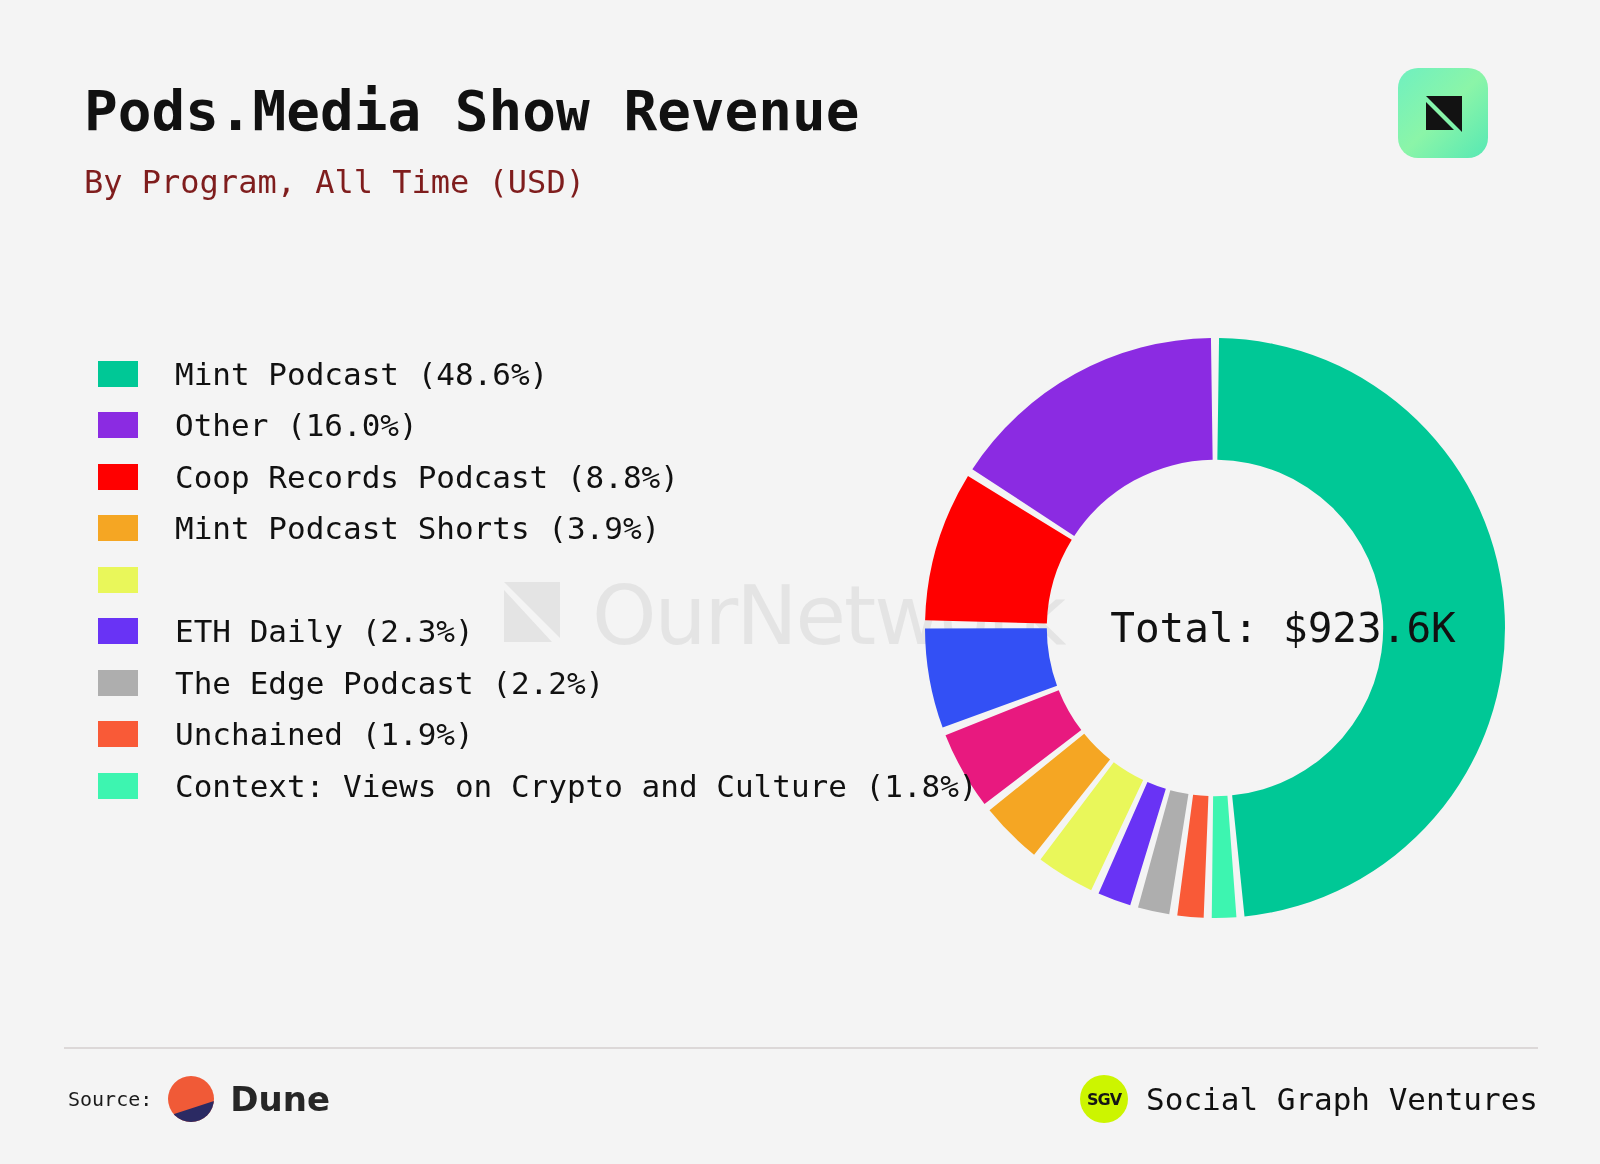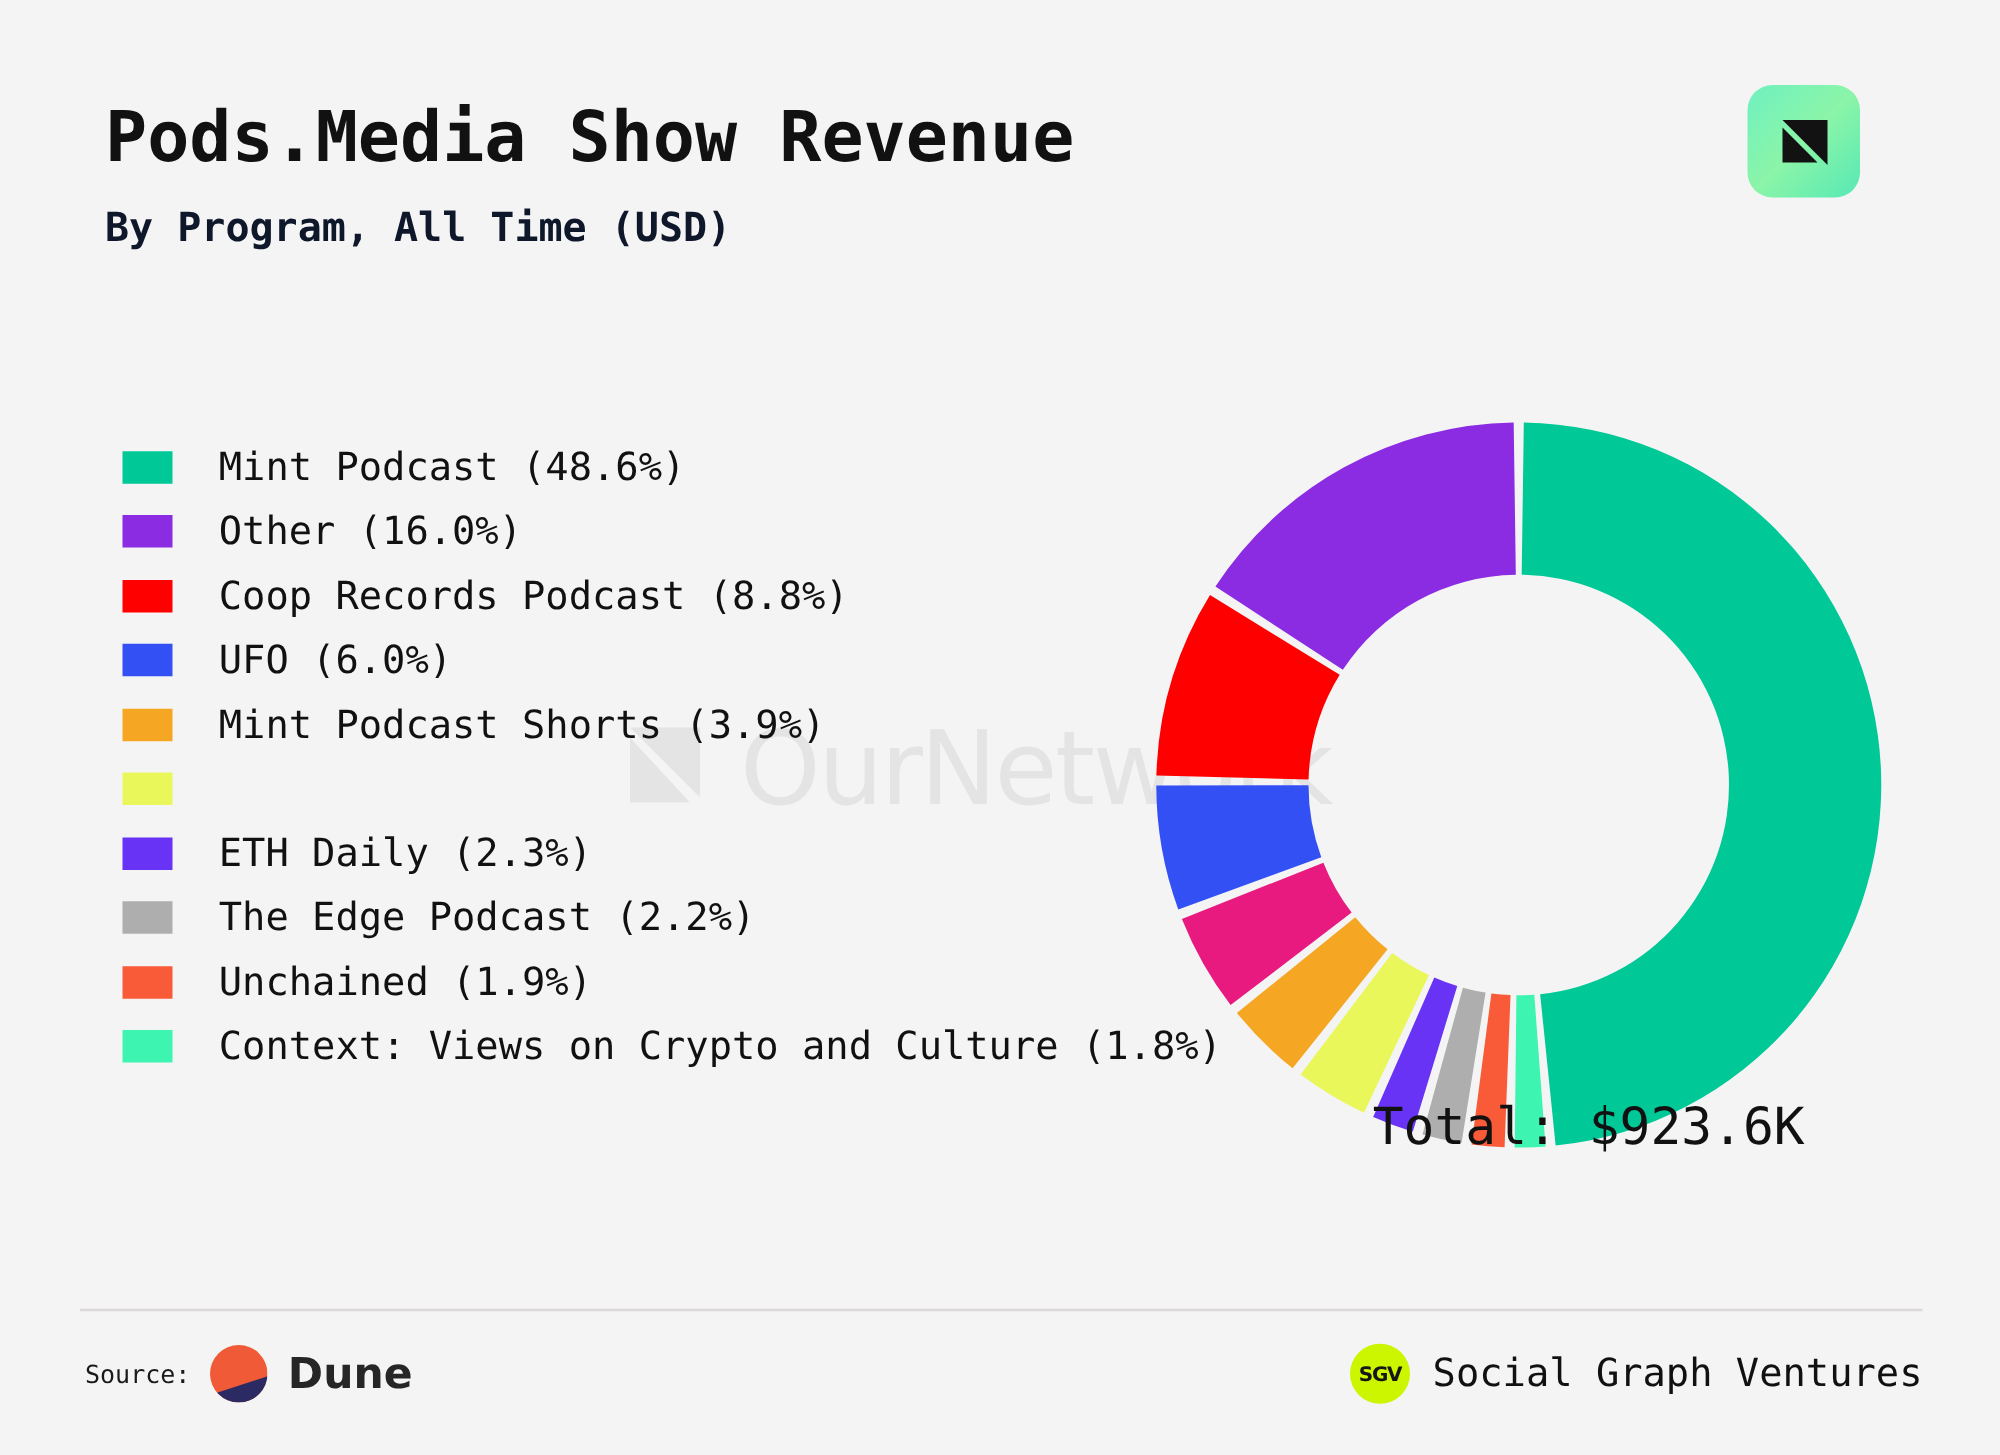--- a/index.html
+++ b/index.html
@@ -27,22 +27,22 @@
     font-size: 56px;
     font-weight: 700;
     color: #111111;
     letter-spacing: 0px;
     line-height: 1.05;
     white-space: nowrap;
   }
   #chart-subtitle {
     font-family: "DejaVu Sans Mono", monospace;
     font-size: 32px;
-    font-weight: 700;
-    color: #0f172a;
+    font-weight: 400;
+    color: #7f1d1d;
     margin-top: 22px;
     white-space: nowrap;
   }
 
   
   #brand-badge {
     position: absolute;
     left: 1398px;
     top: 68px;
     width: 90px;
@@ -112,26 +112,26 @@
     position: absolute;
     left: 918px;
     top: 331px;
     width: 594px;
     height: 594px;
     z-index: 2;
   }
   #donut-svg { display: block; }
   #donut-center-label {
     position: absolute;
-    left: 0;
+    left: 12px;
     top: 0;
     width: 594px;
     height: 594px;
     display: flex;
-    align-items: flex-end;
+    align-items: center;
     justify-content: center;
     pointer-events: none;
   }
   #donut-total-text {
     font-family: "DejaVu Sans Mono", monospace;
     font-size: 41px;
     color: #111111;
     white-space: nowrap;
     transform: translateX(56px);
   }
@@ -244,24 +244,20 @@
       <span class="legend-swatch" style="background: rgb(0, 200, 150);"></span>
       <span class="legend-label">Mint Podcast (48.6%)</span>
     </div>
     <div class="legend-item">
       <span class="legend-swatch" style="background: rgb(139, 43, 226);"></span>
       <span class="legend-label">Other (16.0%)</span>
     </div>
     <div class="legend-item">
       <span class="legend-swatch" style="background: rgb(255, 0, 0);"></span>
       <span class="legend-label">Coop Records Podcast (8.8%)</span>
-    </div>
-    <div class="legend-item">
-      <span class="legend-swatch" style="background: rgb(51, 80, 245);"></span>
-      <span class="legend-label">UFO (6.0%)</span>
     </div>
     <div class="legend-item">
       <span class="legend-swatch" style="background: rgb(245, 166, 35);"></span>
       <span class="legend-label">Mint Podcast Shorts (3.9%)</span>
     </div>
     <div class="legend-item">
       <span class="legend-swatch" style="background: rgb(233, 247, 90);"></span>
     </div>
     <div class="legend-item">
       <span class="legend-swatch" style="background: rgb(105, 51, 245);"></span>

